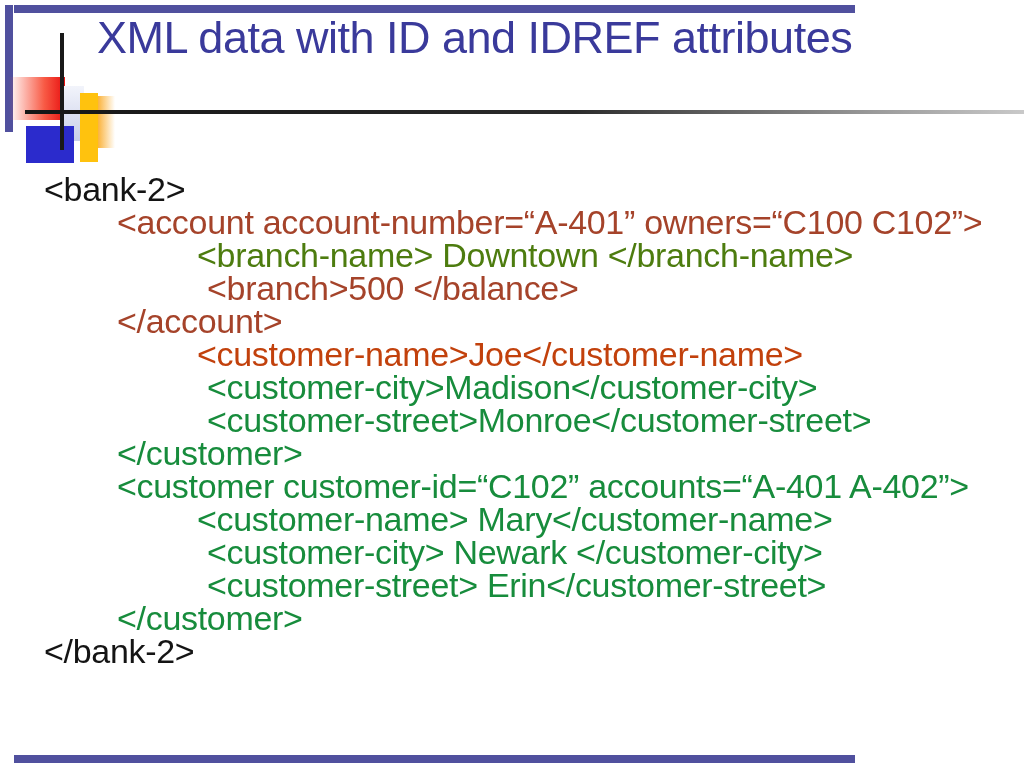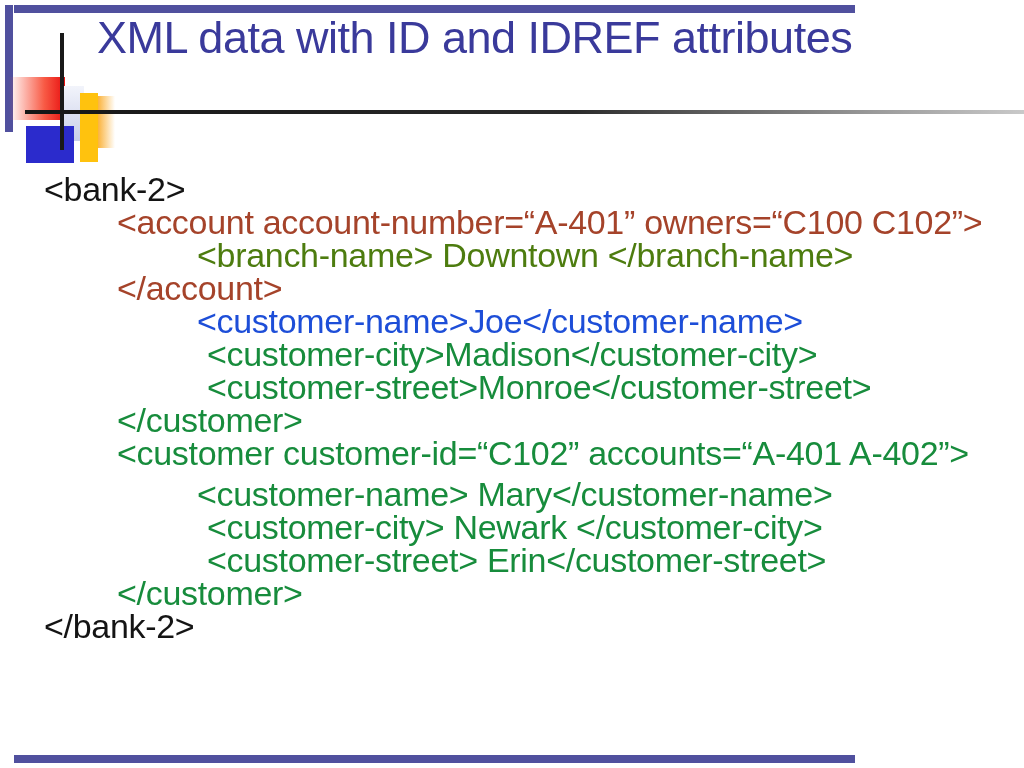--- a/index.html
+++ b/index.html
@@ -60,24 +60,25 @@
 <div class="decor" id="blue-sq" style="background: rgb(43, 43, 204);"></div>
 <div class="decor" id="v-line"></div>
 <div class="decor" id="h-rule"></div>
 
 <div id="title" style="color: rgb(58, 58, 155);">XML data with ID and IDREF attributes</div>
 
 <div id="code">
     <div class="code-line ind0" style="color: rgb(20, 20, 20);">&lt;bank-2&gt;</div>
     <div class="code-line ind1" style="color: rgb(165, 67, 42);">&lt;account account-number=“A-401” owners=“C100 C102”&gt;</div>
     <div class="code-line ind2" style="color: #4d7c0f;">&lt;branch-name&gt; Downtown &lt;/branch-name&gt;</div>
+    <div class="code-line ind3" style="color: rgb(165, 67, 42);">&lt;branch&gt;500 &lt;/balance&gt;</div>
     <div class="code-line ind1" style="color: rgb(165, 67, 42);">&lt;/account&gt;</div>
-    <div class="code-line ind2" style="color: #1d4ed8;">&lt;customer-name&gt;Joe&lt;/customer-name&gt;</div>
+    <div class="code-line ind2" style="color: #c2410c;">&lt;customer-name&gt;Joe&lt;/customer-name&gt;</div>
     <div class="code-line ind3" style="color: rgb(23, 140, 60);">&lt;customer-city&gt;Madison&lt;/customer-city&gt;</div>
     <div class="code-line ind3" style="color: rgb(23, 140, 60);">&lt;customer-street&gt;Monroe&lt;/customer-street&gt;</div>
     <div class="code-line ind1" style="color: rgb(23, 140, 60);">&lt;/customer&gt;</div>
     <div class="code-line ind1" style="color: rgb(23, 140, 60);">&lt;customer customer-id=“C102” accounts=“A-401 A-402”&gt;</div>
-    <div class="code-line ind2" style="color: rgb(23, 140, 60); margin-top: 8px;">&lt;customer-name&gt; Mary&lt;/customer-name&gt;</div>
+    <div class="code-line ind2" style="color: rgb(23, 140, 60);">&lt;customer-name&gt; Mary&lt;/customer-name&gt;</div>
     <div class="code-line ind3" style="color: rgb(23, 140, 60);">&lt;customer-city&gt; Newark &lt;/customer-city&gt;</div>
     <div class="code-line ind3" style="color: rgb(23, 140, 60);">&lt;customer-street&gt; Erin&lt;/customer-street&gt;</div>
     <div class="code-line ind1" style="color: rgb(23, 140, 60);">&lt;/customer&gt;</div>
     <div class="code-line ind0" style="color: rgb(20, 20, 20);">&lt;/bank-2&gt;</div>
   </div>
 
 </body></html>

